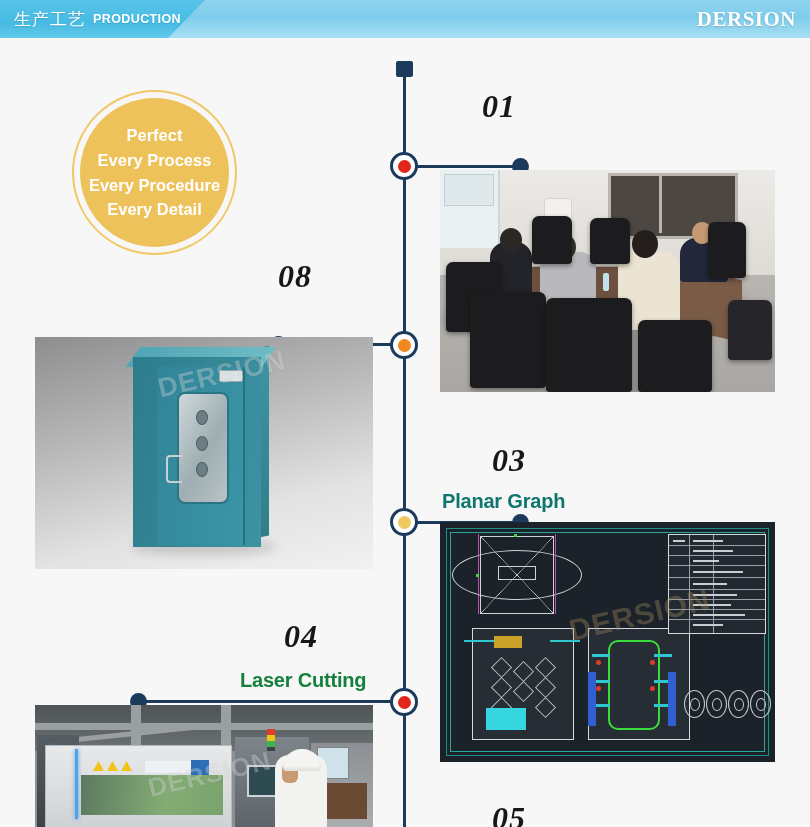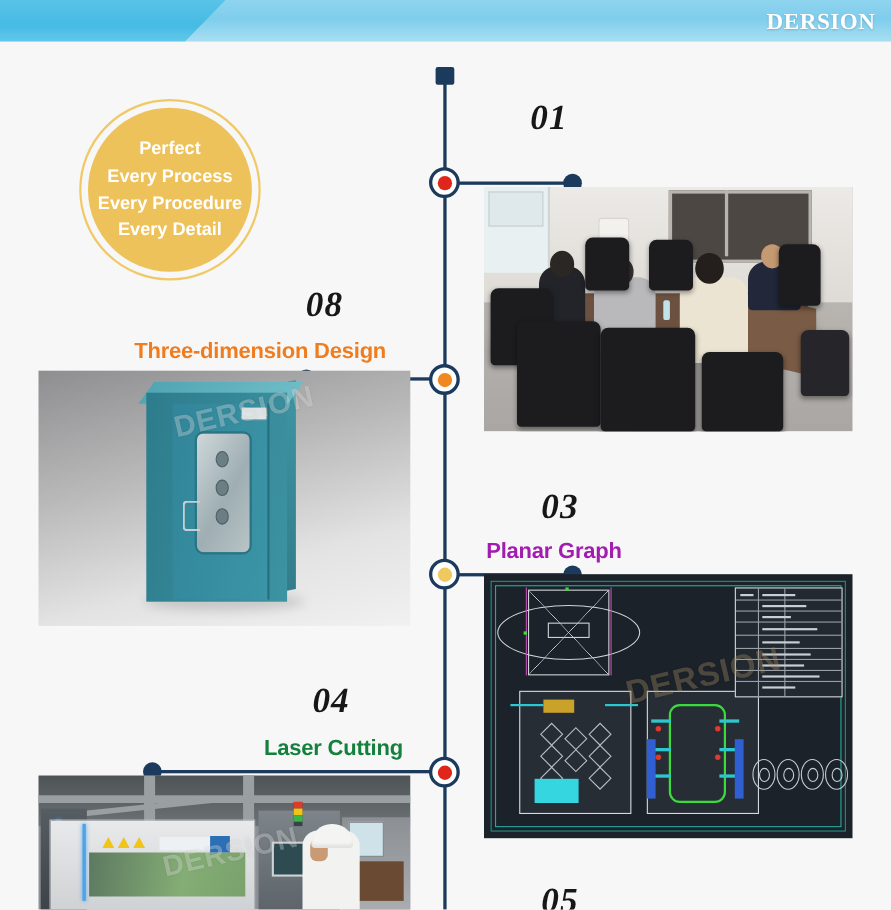--- a/index.html
+++ b/index.html
@@ -139,20 +139,24 @@
   #m04 .shelf i{display:block;width:42px;height:1px;background:#95apt;}
 </style>
 </head>
 <body>
 
 <div class="page">
 
   <div class="header">
     <div class="header-light"></div>
     <div class="header-dark"></div>
+    <div class="header-title">
+      <span class="header-cn">生产工艺</span>
+      <span class="header-en">PRODUCTION</span>
+    </div>
     <div class="brand">DERSION</div>
   </div>
 
   <div class="badge-wrap">
     <div class="badge-ring"></div>
     <div class="badge">
       <span>Perfect</span>
       <span>Every Process</span>
       <span>Every Procedure</span>
       <span>Every Detail</span>
@@ -199,21 +203,20 @@
     <div class="chair" style="left:198px;top:150px;width:74px;height:72px;"></div>
     <div class="chair" style="left:288px;top:130px;width:44px;height:60px;background:#26262a;"></div>
   </div>
 
   <div class="connector" style="left:278px;top:343px;width:126px;"></div>
   <div class="cdot" style="left:270px;top:336px;"></div>
   <div class="node" style="left:390px;top:331px;">
     <i style="background:#f0881f;"></i>
   </div>
   <div class="num" style="left:278px;top:258px;">08</div>
-  <div class="cap" style="left:122px;top:308px;color:#f07c20;">Three-dimension Design</div>
 
   <div class="media" id="m02">
     <div class="shadow"></div>
     <div class="side"></div>
     <div class="top"></div>
     <div class="body"></div>
     <div class="door"></div>
     <div class="glass"></div>
     <div class="knob" style="left:161px;top:73px;"></div>
     <div class="knob" style="left:161px;top:99px;"></div>
@@ -222,21 +225,21 @@
     <div class="panel"></div>
     <div class="wm" style="left:122px;top:22px;font-size:27px;">DERSION</div>
   </div>
 
   <div class="connector" style="left:404px;top:521px;width:118px;"></div>
   <div class="cdot" style="left:512px;top:514px;"></div>
   <div class="node" style="left:390px;top:508px;">
     <i style="background:#efc95e;"></i>
   </div>
   <div class="num" style="left:492px;top:442px;">03</div>
-  <div class="cap" style="left:442px;top:490px;color:#a21caf;">Planar Graph</div>
+  <div class="cap" style="left:442px;top:490px;color:#0f766e;">Planar Graph</div>
 
   <div class="media" id="m03">
     <div class="frame"></div>
     <div class="frame2"></div>
 
     <div class="lens"></div>
     <div class="vtop"></div>
     <div class="mag"></div>
     <div class="vcen"></div>
     <div class="grntick" style="left:74px;top:12px;"></div>

